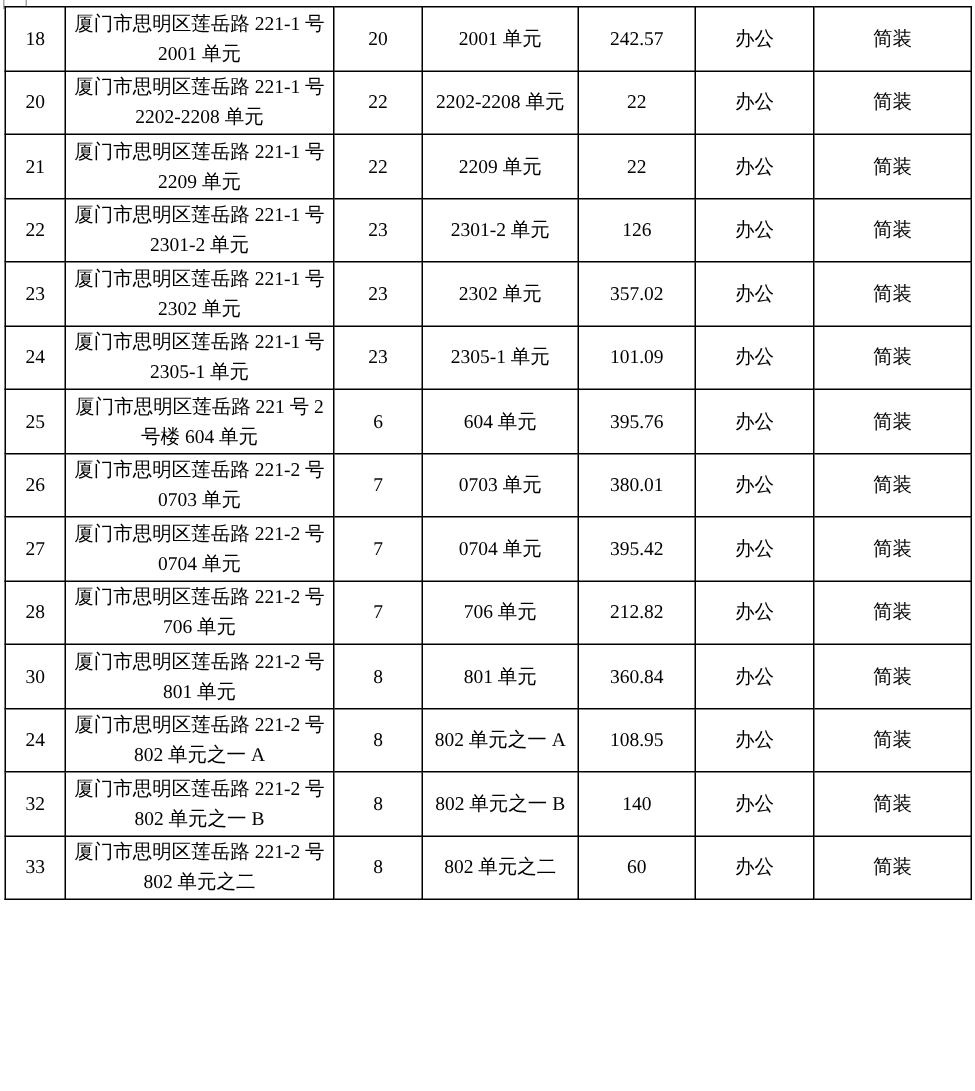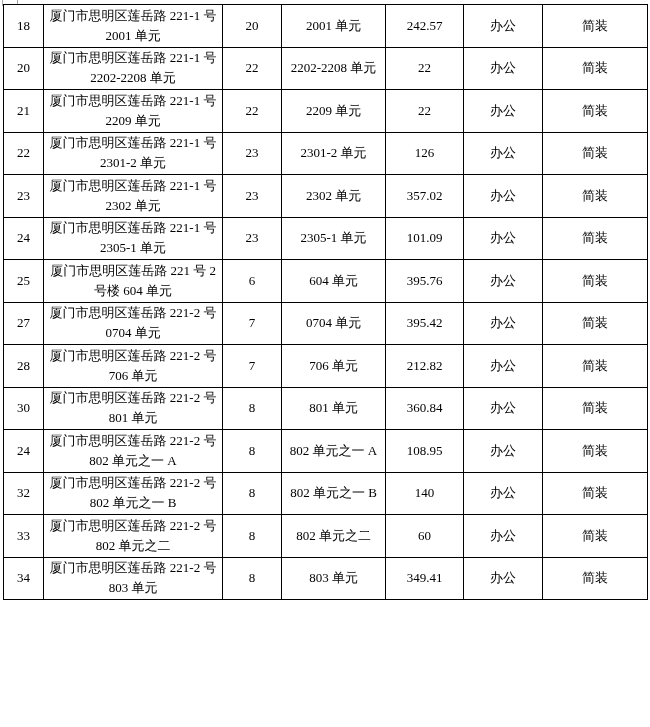--- a/index.html
+++ b/index.html
@@ -147,20 +147,30 @@
     <td>25</td>
     <td>厦门市思明区莲岳路 221 号 2
 号楼 604 单元</td>
     <td>6</td>
     <td>604 单元</td>
     <td>395.76</td>
     <td>办公</td>
     <td>简装</td>
   </tr>
 
+  <tr>
+    <td>26</td>
+    <td>厦门市思明区莲岳路 221-2 号
+0703 单元</td>
+    <td>7</td>
+    <td>0703 单元</td>
+    <td>380.01</td>
+    <td>办公</td>
+    <td>简装</td>
+  </tr>
 
   <tr>
     <td>27</td>
     <td>厦门市思明区莲岳路 221-2 号
 0704 单元</td>
     <td>7</td>
     <td>0704 单元</td>
     <td>395.42</td>
     <td>办公</td>
     <td>简装</td>
@@ -215,26 +225,16 @@
     <td>33</td>
     <td>厦门市思明区莲岳路 221-2 号
 802 单元之二</td>
     <td>8</td>
     <td>802 单元之二</td>
     <td>60</td>
     <td>办公</td>
     <td>简装</td>
   </tr>
 
-  <tr>
-    <td>34</td>
-    <td>厦门市思明区莲岳路 221-2 号
-803 单元</td>
-    <td>8</td>
-    <td>803 单元</td>
-    <td>349.41</td>
-    <td>办公</td>
-    <td>简装</td>
-  </tr>
 </tbody>
   </table>
 
 </div>
 
 </body></html>

